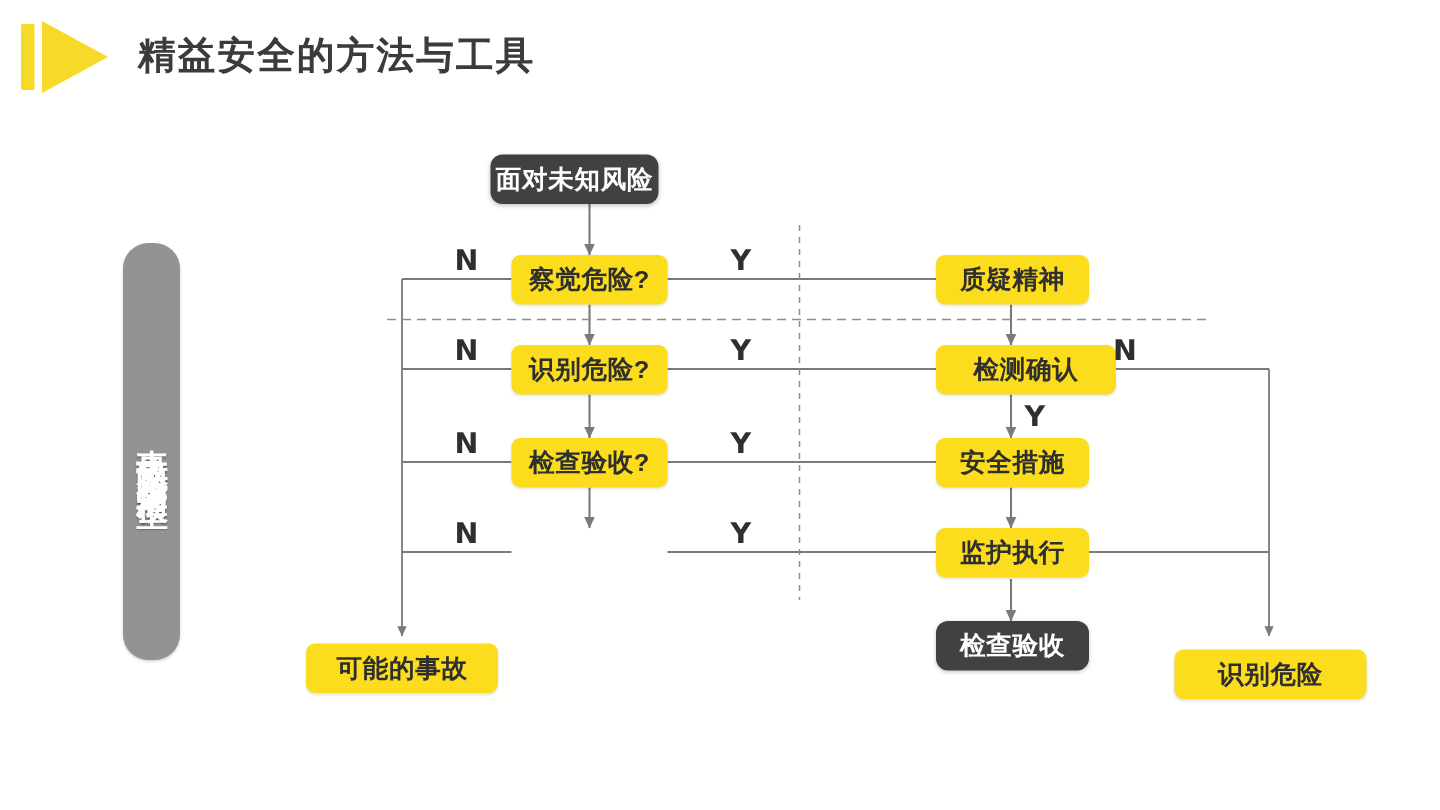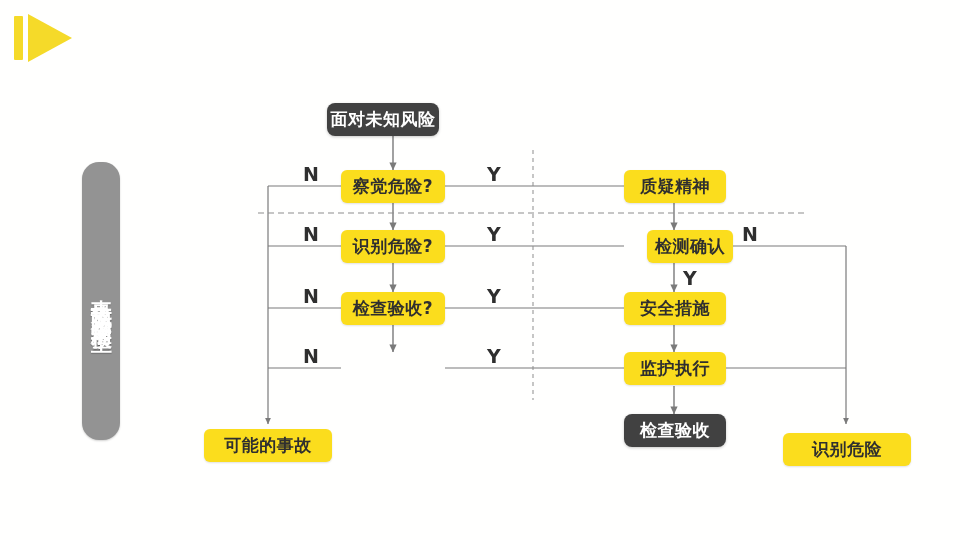--- a/index.html
+++ b/index.html
@@ -104,20 +104,21 @@
     font-size: 17px;
     font-weight: bold;
     letter-spacing: 0.5px;
     white-space: nowrap;
     box-sizing: border-box;
   }
   .node.yellow {
     background: #fbdd1d;
     color: #2f2f2f;
     box-shadow: 0 1px 2px rgba(0,0,0,0.12);
+    font-family: Liberation Mono, monospace;
   }
   .node.dark {
     background: #414141;
     color: #ffffff;
     border-radius: 8px;
     box-shadow: 0 1px 3px rgba(0,0,0,0.22);
   }
 
   
   #wires {
@@ -140,20 +141,21 @@
 </head>
 <body>
 
 <div id="slide">
 
   <div id="header">
     <div id="brand-mark">
       <div id="brand-bar"></div>
       <div id="brand-triangle"></div>
     </div>
+    <div id="page-title">精益安全的方法与工具</div>
   </div>
 
   <div id="side-label">
     <span id="side-label-text">事故预防行为学模型</span>
   </div>
 
   <svg id="wires" viewBox="0 0 960 540" width="960" height="540">
     <defs>
       <marker id="arrow" markerWidth="7" markerHeight="7" refX="5.4" refY="3" orient="auto" markerUnits="strokeWidth">
         <path d="M0,0.4 L5.6,3 L0,5.6 z" fill="#7a7a7a"></path>
@@ -203,21 +205,21 @@
   <div class="node yellow" style="left:341px; top:230px; width:104px; height:33px;">
     <span>识别危险?</span>
   </div>
   <div class="node yellow" style="left:341px; top:292px; width:104px; height:33px;">
     <span>检查验收?</span>
   </div>
 
   <div class="node yellow" style="left:624px; top:170px; width:102px; height:33px;">
     <span>质疑精神</span>
   </div>
-  <div class="node yellow" style="left:647px; top:230px; width:86px; height:33px;">
+  <div class="node yellow" style="left:624px; top:230px; width:120px; height:33px;">
     <span>检测确认</span>
   </div>
   <div class="node yellow" style="left:624px; top:292px; width:102px; height:33px;">
     <span>安全措施</span>
   </div>
   <div class="node yellow" style="left:624px; top:352px; width:102px; height:33px;">
     <span>监护执行</span>
   </div>
 
   <div class="node dark" style="left:624px; top:414px; width:102px; height:33px;">

